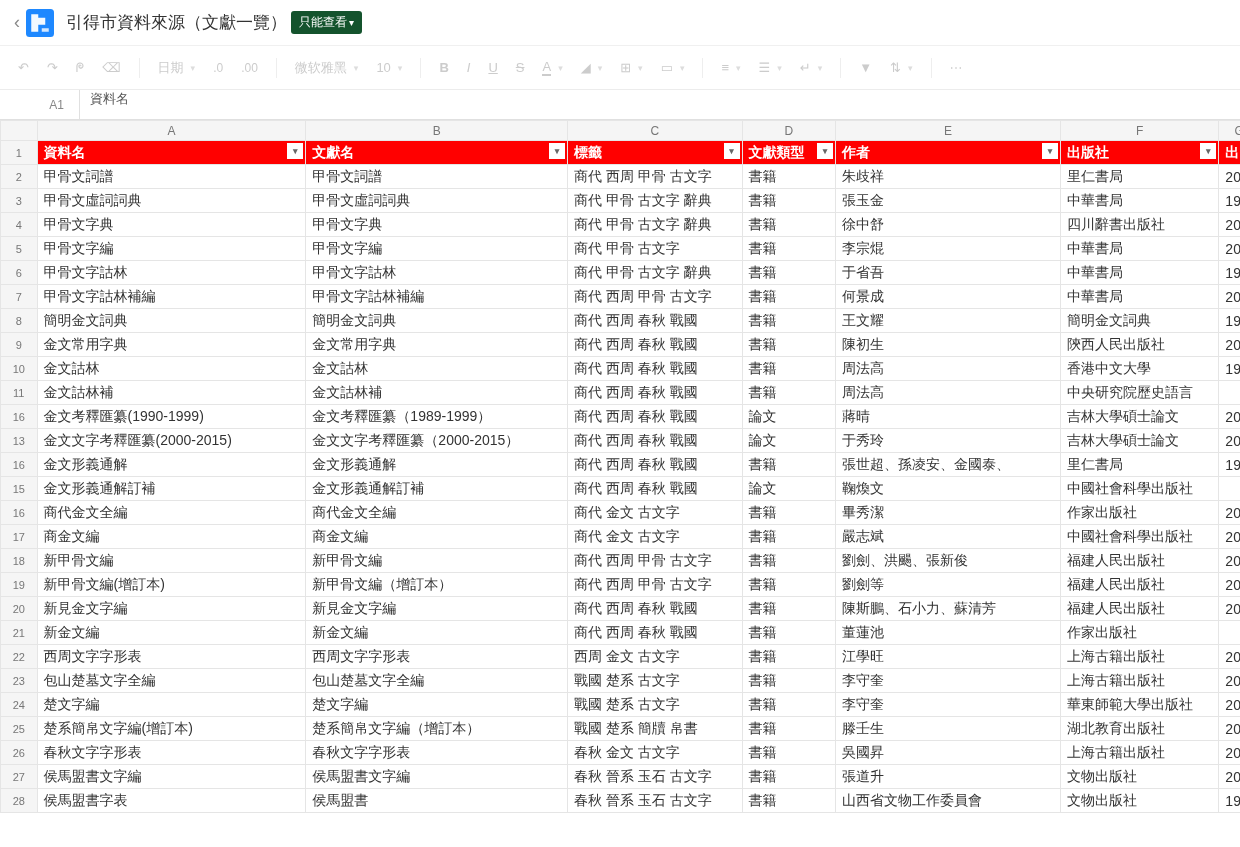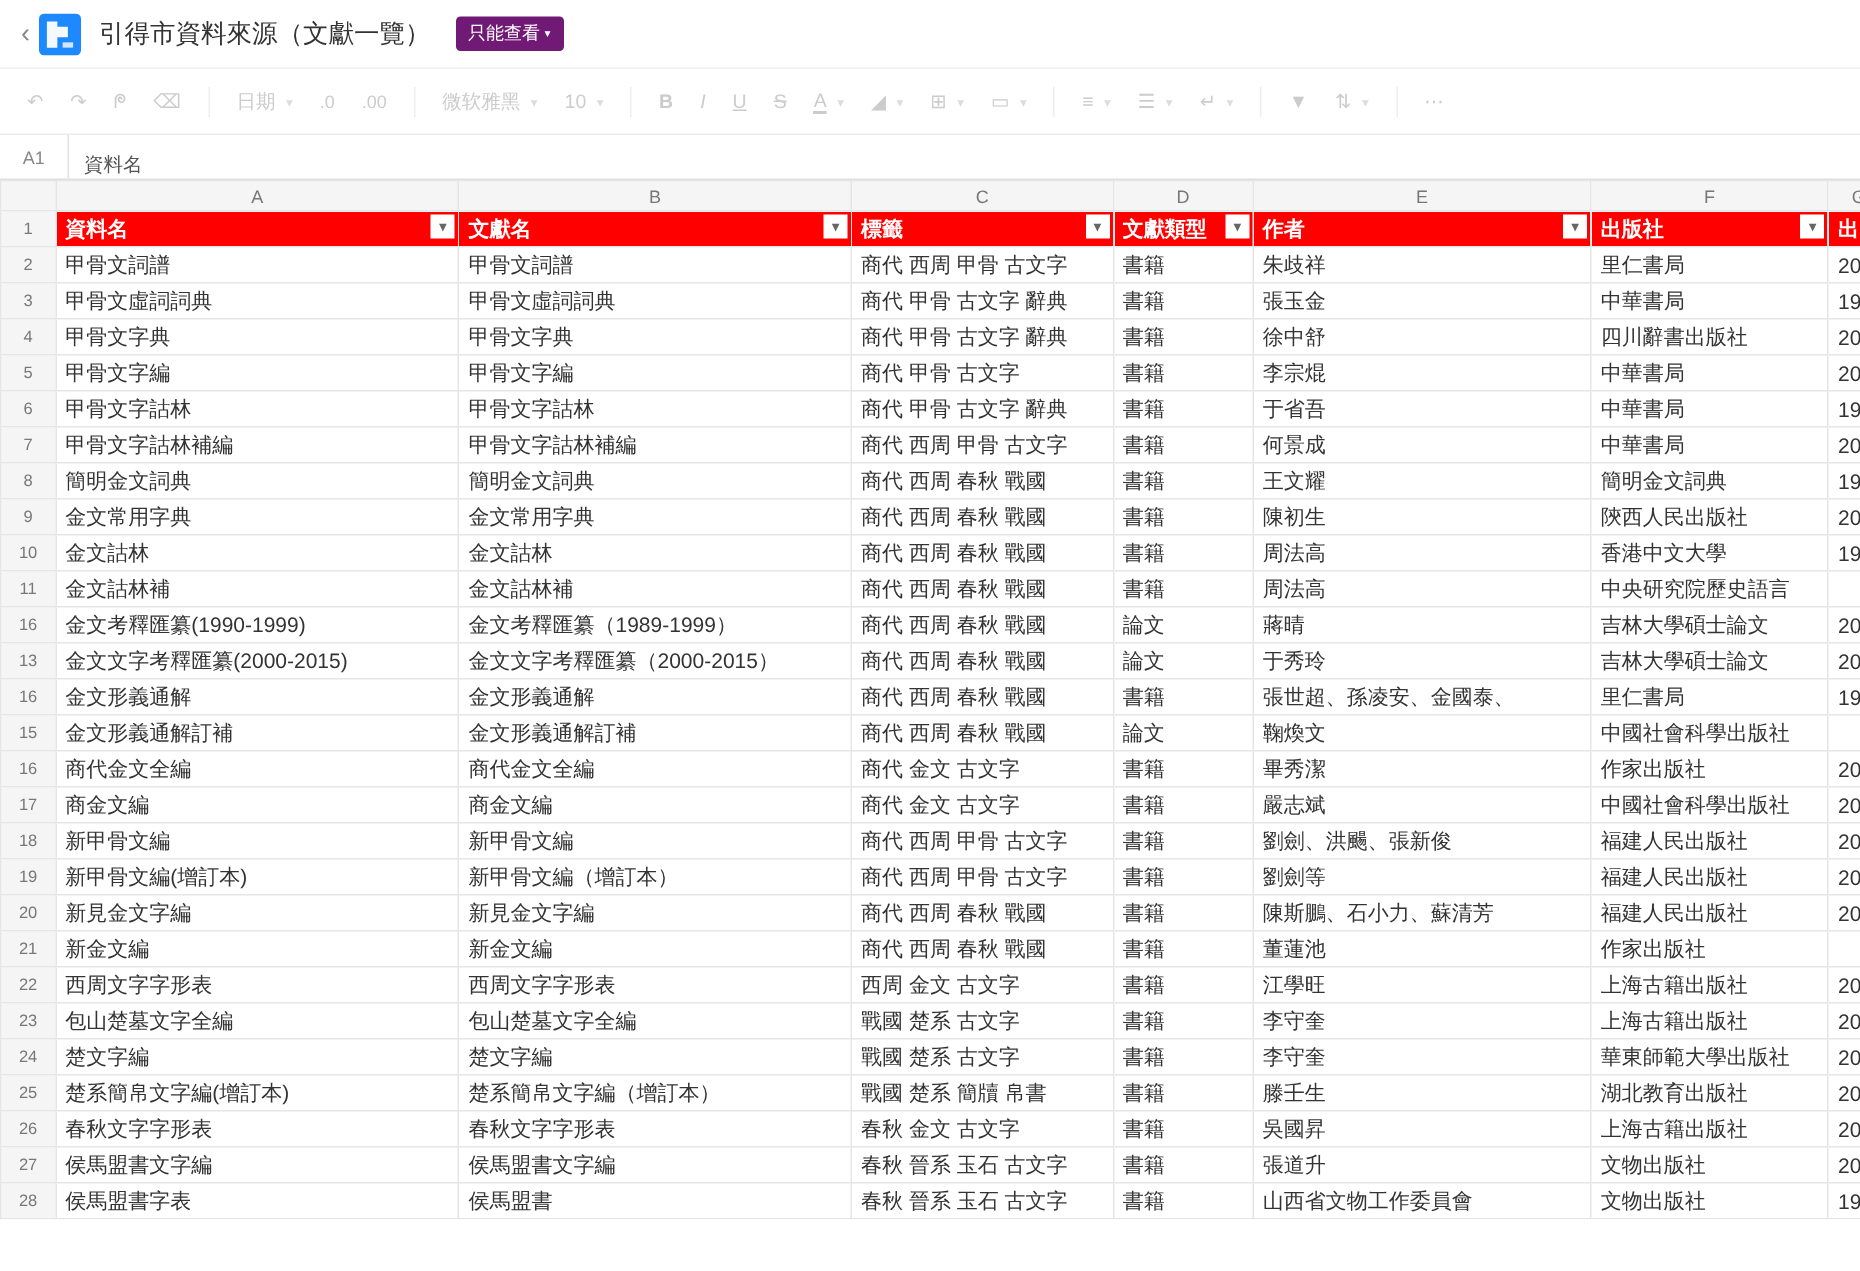--- a/index.html
+++ b/index.html
@@ -35,31 +35,30 @@
   align-items: center;
   justify-content: center;
 }
 .logo svg {
   width: 28px;
   height: 28px;
 }
 .doc-title {
   font-size: 17px;
   color: #333;
-  margin-right: 17px;
+  margin-right: 4px;
 }
 .view-badge {
-  background: #701a75;
+  background: #14532d;
   color: #fff;
   font-size: 12px;
   padding: 3px 8px;
   border-radius: 3px;
   display: inline-flex;
   align-items: center;
-  font-family: Liberation Mono, monospace;
 }
 .view-badge::after {
   content: " ▾";
   font-size: 10px;
   margin-left: 2px;
 }
 .toolbar {
   display: flex;
   align-items: center;
   height: 44px;
@@ -84,23 +83,24 @@
   font-size: 12px;
 }
 .dd::after {
   content: "▾";
   font-size: 9px;
   margin-left: 3px;
   color: #ddd;
 }
 .formula-bar {
   display: flex;
-  align-items: flex-end;
+  align-items: flex-start;
   height: 30px;
   border-bottom: 1px solid #e0e0e0;
+  padding-left: 34px;
 }
 .name-box {
   width: 46px;
   text-align: center;
   color: #888;
   font-size: 12px;
   border-right: 1px solid #e0e0e0;
   height: 100%;
   display: flex;
   align-items: center;

